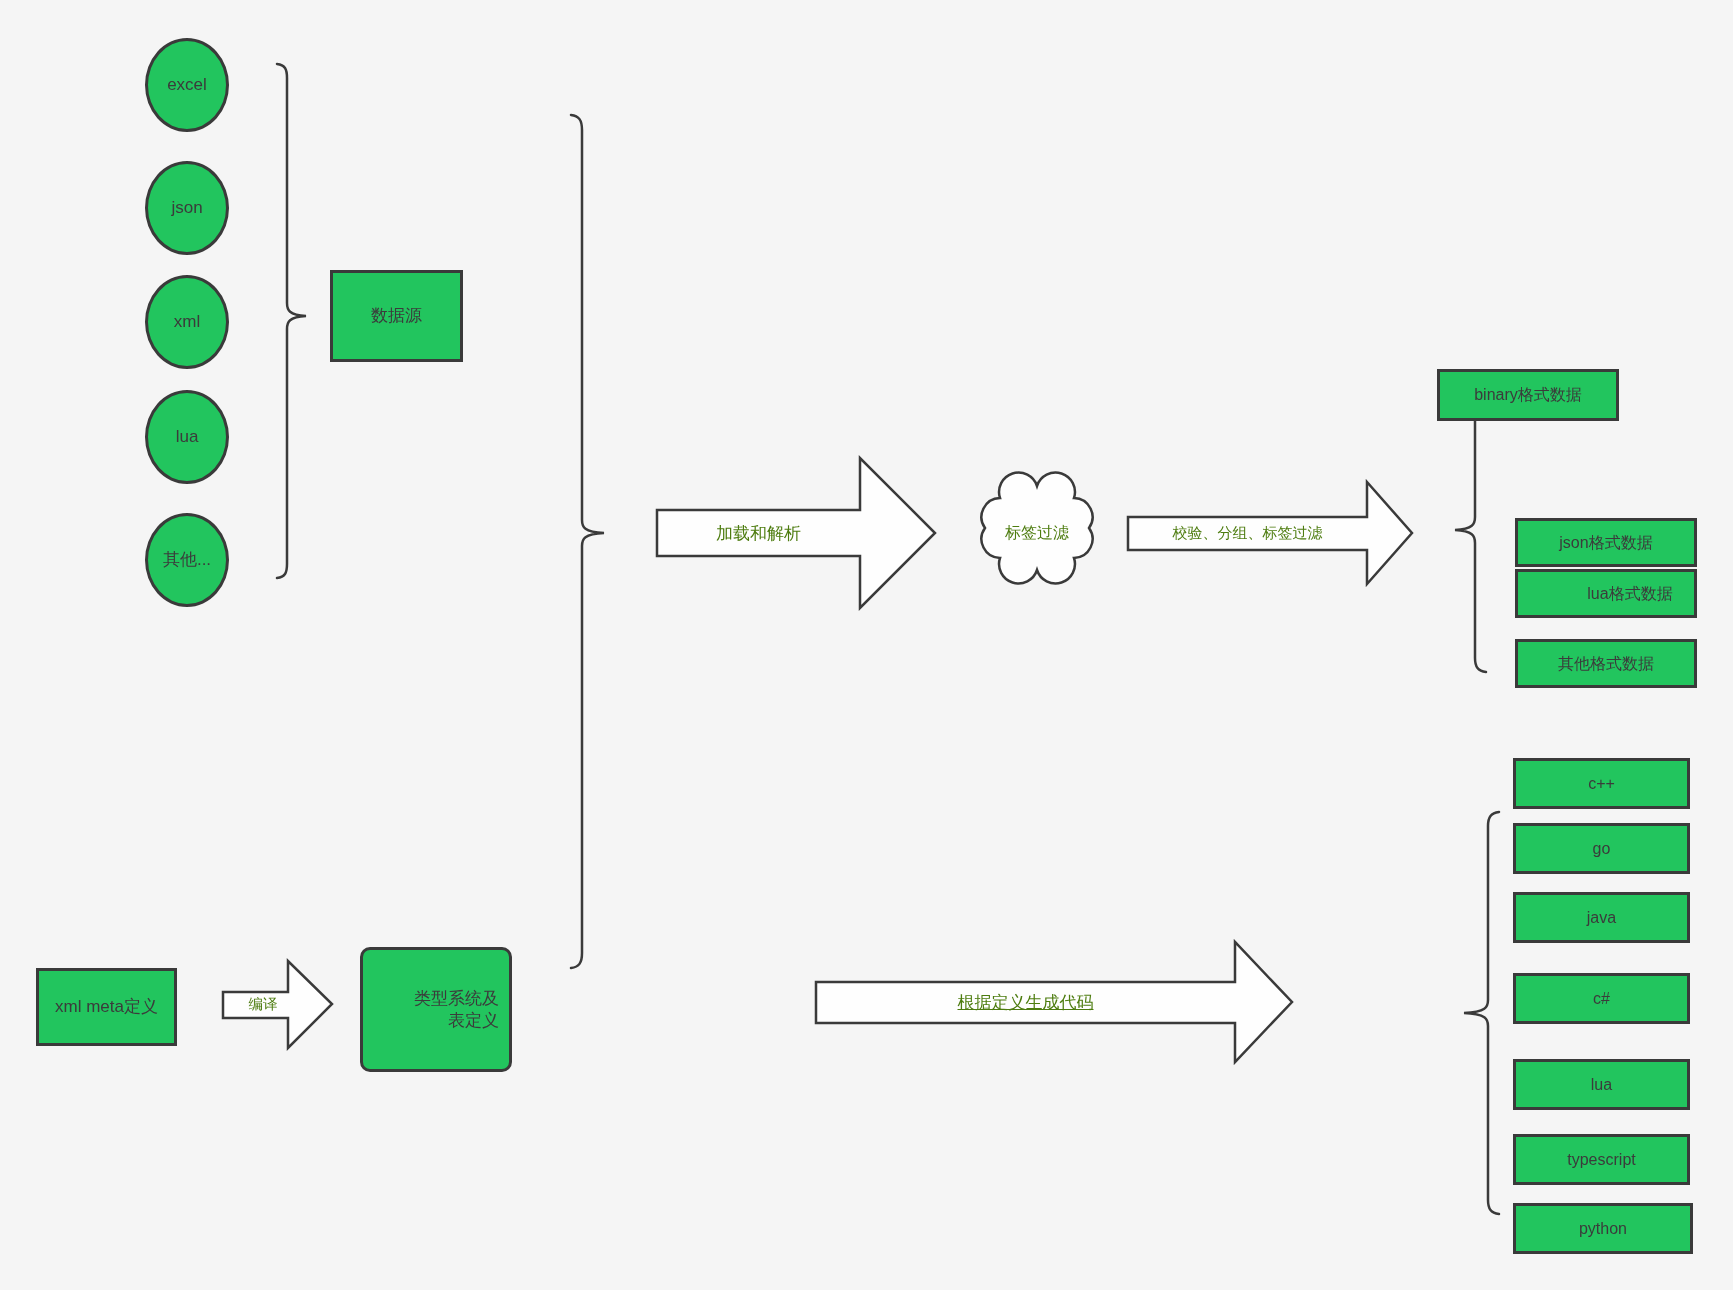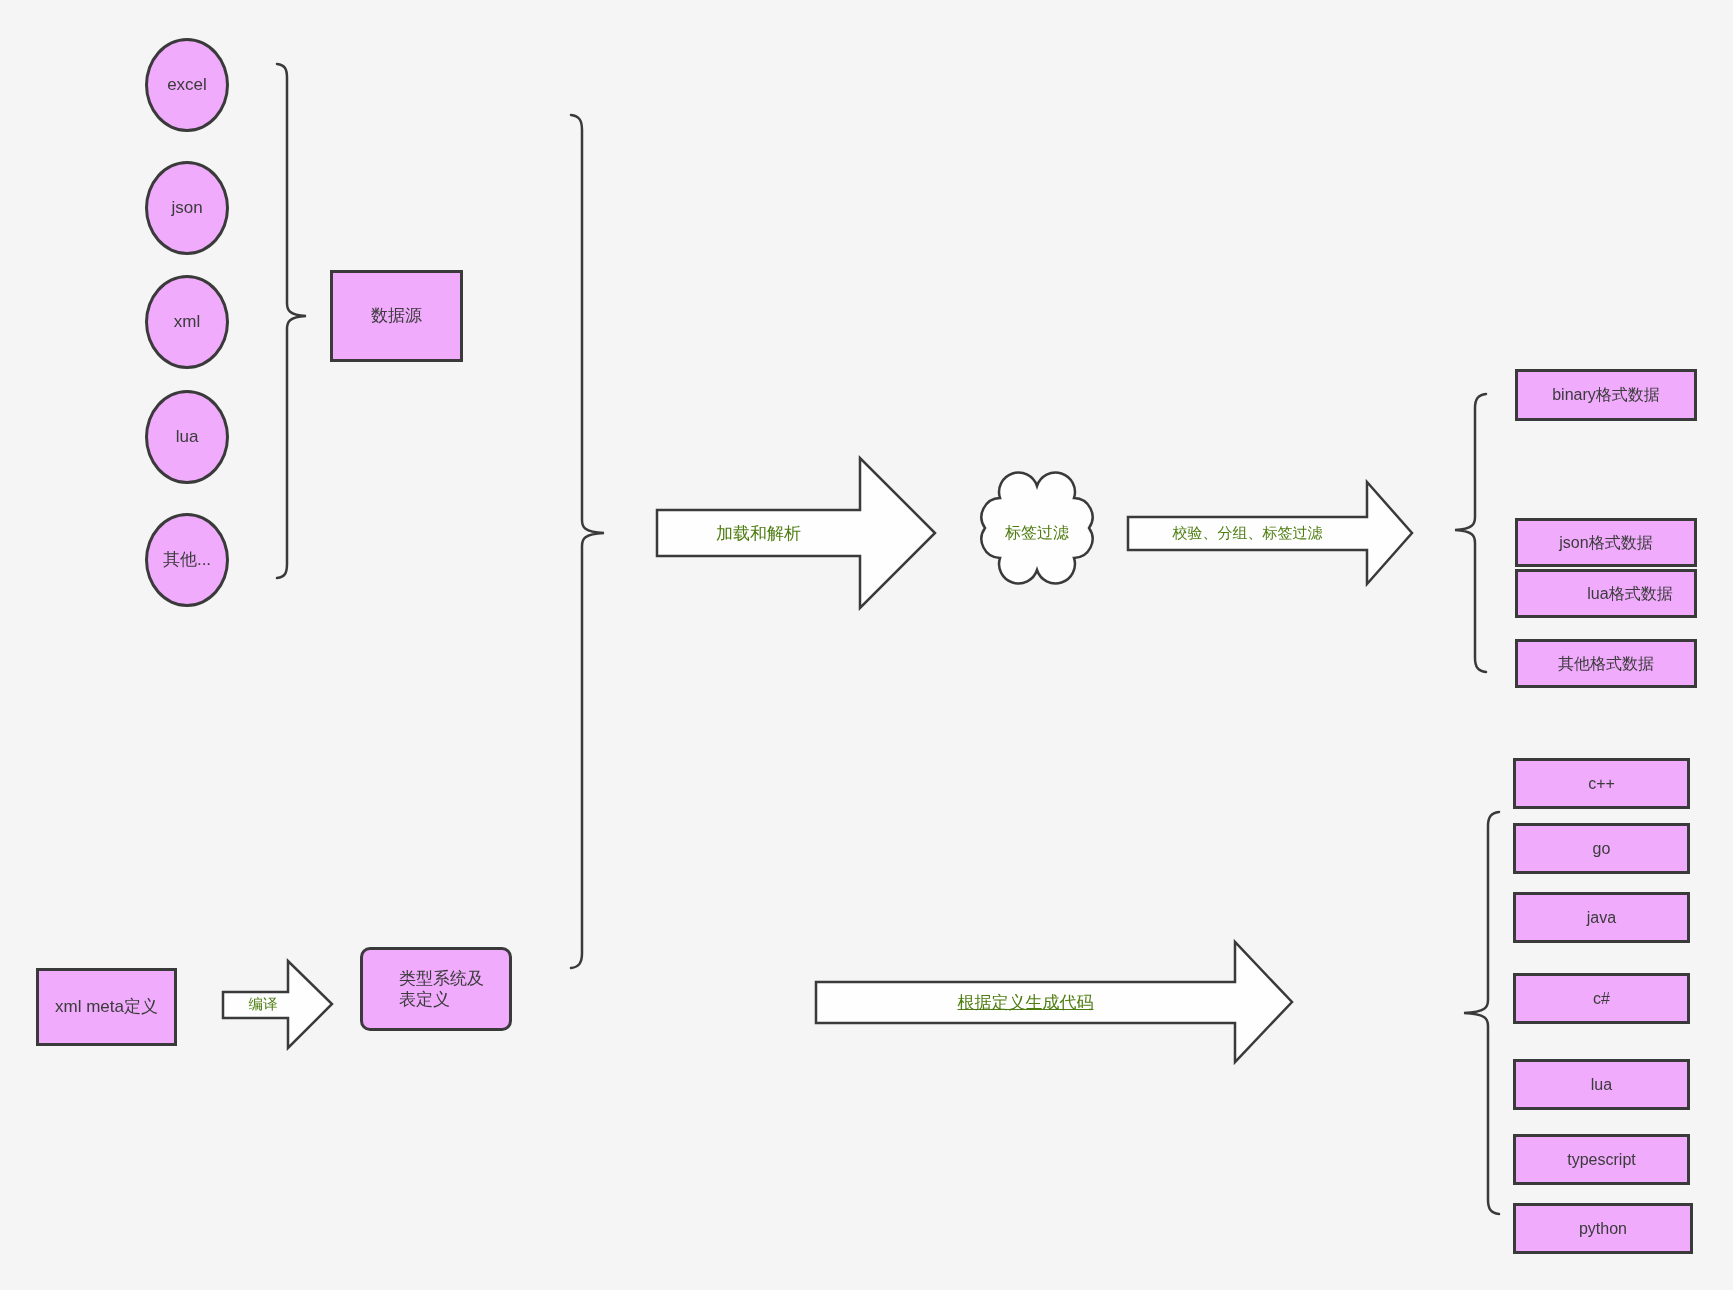--- a/index.html
+++ b/index.html
@@ -10,24 +10,24 @@
   .canvas{
     position:relative;
     width:1733px;height:1290px;
     background:#f5f5f5;
     overflow:hidden;
     color:#3b3b3b;
   }
   svg.layer{position:absolute;left:0;top:0;}
   .node{
     position:absolute;
-    background:#f0abfc;
+    background:#22c55e;
     border:3px solid #3a3a3a;
     display:flex;align-items:center;justify-content:center;
-    text-align:left;
+    text-align:right;
     box-sizing:border-box;
     font-size:16px;
     color:#3b3b3b;
     line-height:1.25;
   }
   .ellipse{border-radius:50%;font-size:17px;}
   .rounded{border-radius:10px;}
   .twoline{padding:0 10px;font-size:17px;}
   .arrow-label{
     position:absolute;
@@ -68,28 +68,28 @@
   <div class="node ellipse" style="left:145px;top:275px;width:84px;height:94px;">xml</div>
   <div class="node ellipse" style="left:145px;top:390px;width:84px;height:94px;">lua</div>
   <div class="node ellipse" style="left:145px;top:513px;width:84px;height:94px;">其他...</div>
 
   <div class="node" style="left:330px;top:270px;width:133px;height:92px;font-size:17px;">数据源</div>
 
   <div class="arrow-label" style="left:657px;top:511px;width:203px;height:45px;font-size:17px;">加载和解析</div>
   <div class="arrow-label" style="left:977px;top:511px;width:120px;height:45px;font-size:16px;">标签过滤</div>
   <div class="arrow-label" style="left:1128px;top:517px;width:239px;height:33px;font-size:15px;">校验、分组、标签过滤</div>
 
-  <div class="node" style="left:1515px;top:369px;width:182px;height:52px;">binary格式数据</div>
+  <div class="node" style="left:1437px;top:369px;width:182px;height:52px;">binary格式数据</div>
   <div class="node" style="left:1515px;top:472px;width:182px;height:49px;margin-top:46px;">json格式数据</div>
   <div class="node" style="left:1515px;top:569px;width:182px;height:49px;padding-left:48px;">lua格式数据</div>
   <div class="node" style="left:1515px;top:639px;width:182px;height:49px;">其他格式数据</div>
 
   <div class="node twoline" style="left:36px;top:968px;width:141px;height:78px;">xml meta定义</div>
   <div class="arrow-label" style="left:213px;top:990px;width:100px;height:28px;font-size:14.5px;">编译</div>
-  <div class="node rounded twoline" style="left:360px;top:947px;width:152px;height:84px;padding-left:36px;">类型系统及表定义</div>
+  <div class="node rounded twoline" style="left:360px;top:947px;width:152px;height:125px;padding-left:36px;">类型系统及表定义</div>
   <div class="arrow-label" style="left:816px;top:982px;width:419px;height:41px;font-size:17px;text-decoration:underline;">根据定义生成代码</div>
 
   <div class="node" style="left:1513px;top:758px;width:177px;height:51px;">c++</div>
   <div class="node" style="left:1513px;top:823px;width:177px;height:51px;">go</div>
   <div class="node" style="left:1513px;top:892px;width:177px;height:51px;">java</div>
   <div class="node" style="left:1513px;top:973px;width:177px;height:51px;">c#</div>
   <div class="node" style="left:1513px;top:1059px;width:177px;height:51px;">lua</div>
   <div class="node" style="left:1513px;top:1134px;width:177px;height:51px;">typescript</div>
   <div class="node" style="left:1513px;top:1203px;width:180px;height:51px;">python</div>
 

